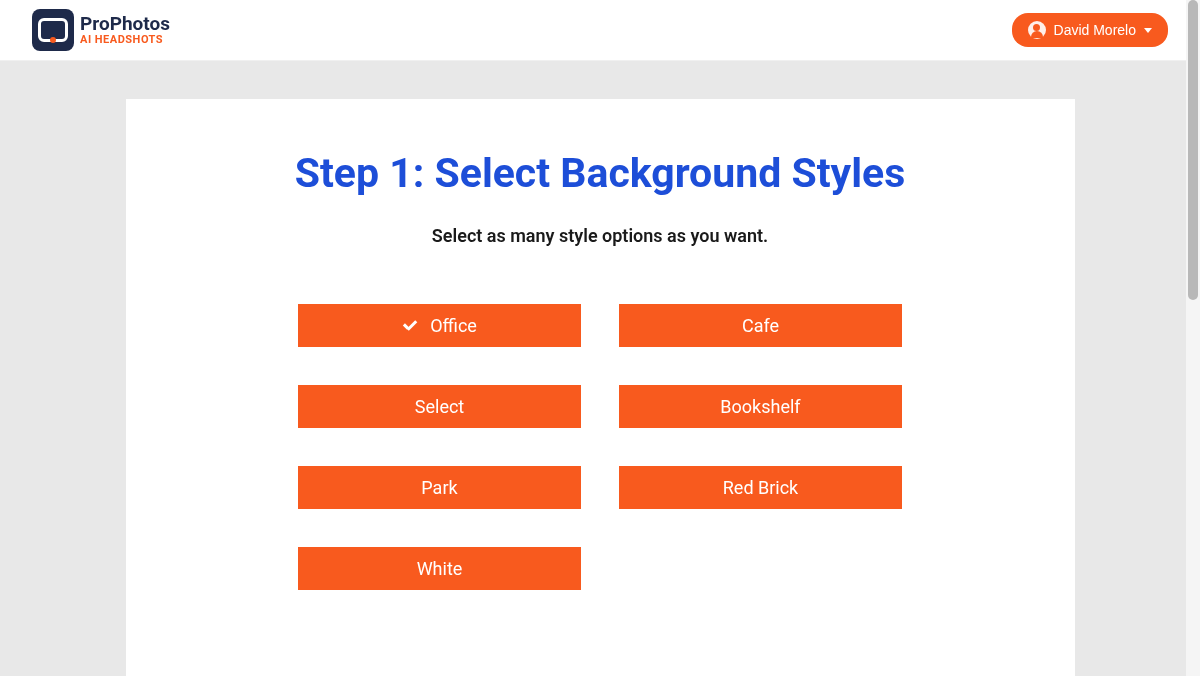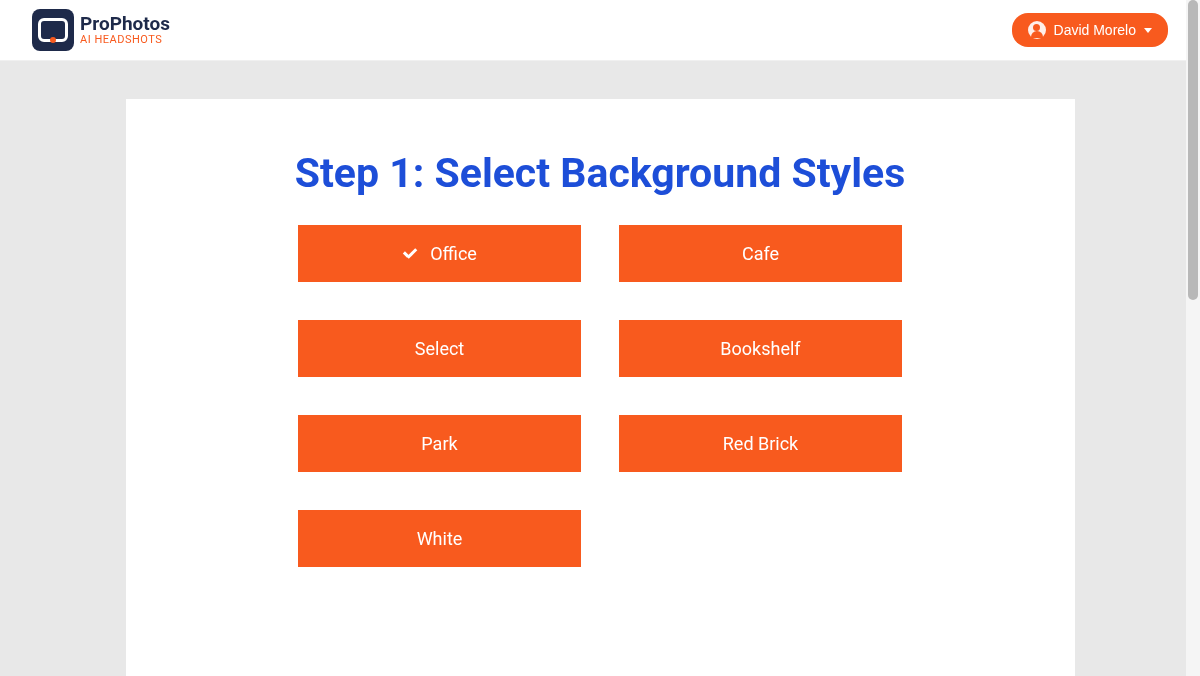--- a/index.html
+++ b/index.html
@@ -73,21 +73,21 @@
     }
     
     .logo-title {
       font-size: 19px;
       font-weight: 700;
       color: #1e2a4a;
     }
     
     .logo-subtitle {
       font-size: 11px;
-      font-weight: 400;
+      font-weight: 700;
       color: #f85a1e;
       letter-spacing: 0.5px;
     }
     
     .user-button {
       background: #f85a1e;
       color: white;
       border: none;
       border-radius: 16px;
       padding: 8px 16px;
@@ -172,21 +172,21 @@
       grid-template-columns: 1fr 1fr;
       gap: 38px;
       max-width: 604px;
       margin: 0 auto;
     }
     
     .option-button {
       background: #f85a1e;
       color: white;
       border: none;
-      height: 57px;
+      height: 43px;
       font-size: 18px;
       font-weight: 400;
       cursor: pointer;
       display: flex;
       align-items: center;
       justify-content: center;
       gap: 10px;
       font-family: inherit;
     }
     
@@ -251,20 +251,21 @@
   <button class="user-button">
     <span class="avatar-icon"></span>
     <span>David Morelo</span>
     <span class="chevron-down"></span>
   </button>
 </div>
 
 <div class="main-content-wrapper">
   <div class="card">
     <h1 class="page-title">Step 1: Select Background Styles</h1>
+    <p class="subtitle">Select as many style options as you want.</p>
     <div class="options-grid">
       <button class="option-button">
         <span class="check-icon"></span>
         <span>Office</span>
       </button>
       <button class="option-button">
         <span>Cafe</span>
       </button>
       <button class="option-button">
         <span>Select</span>

